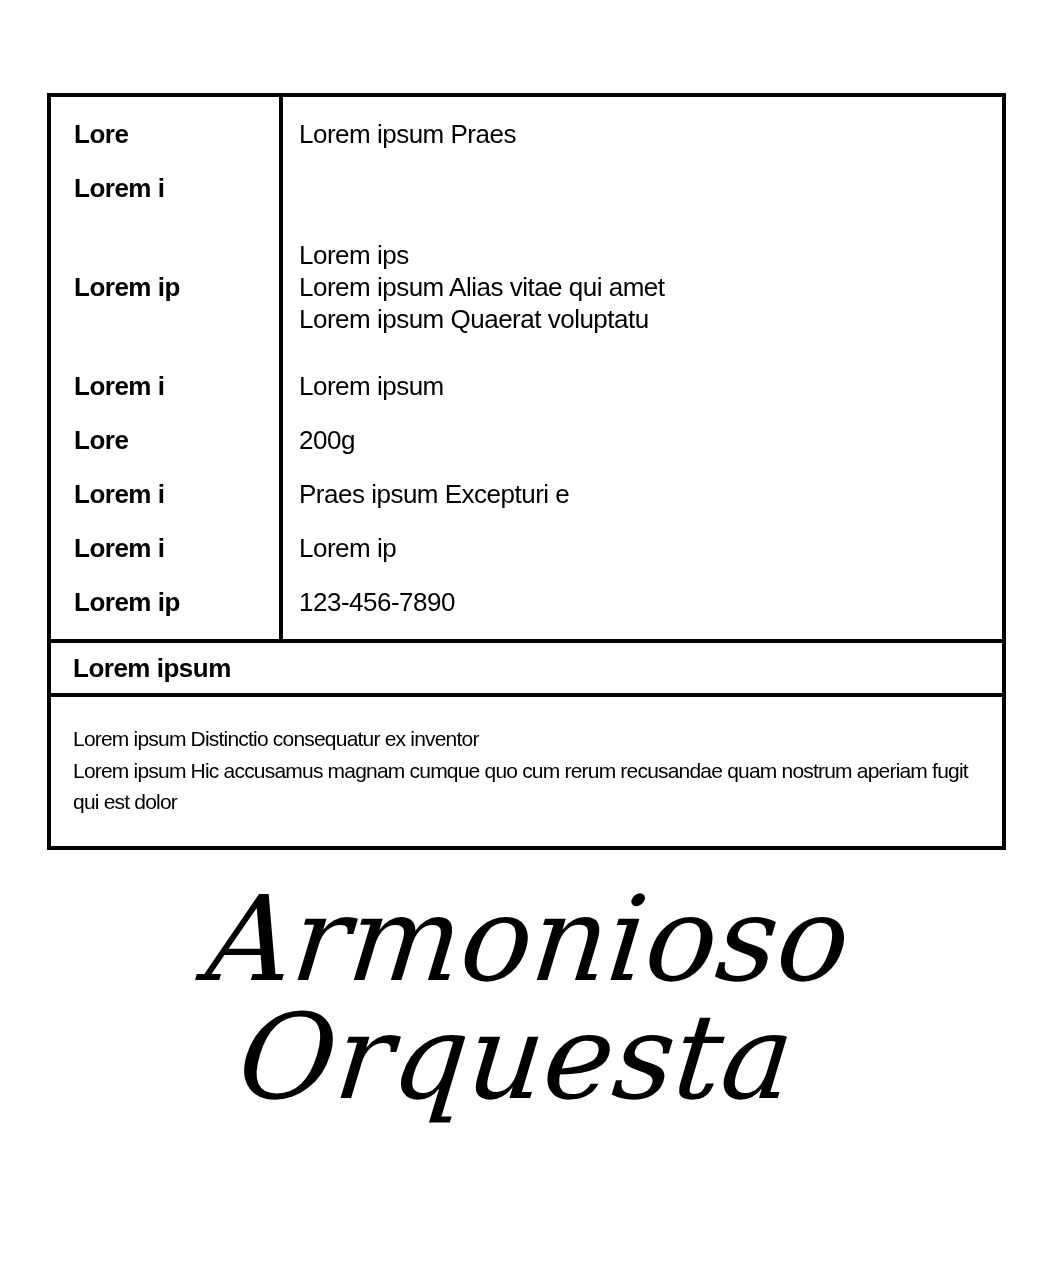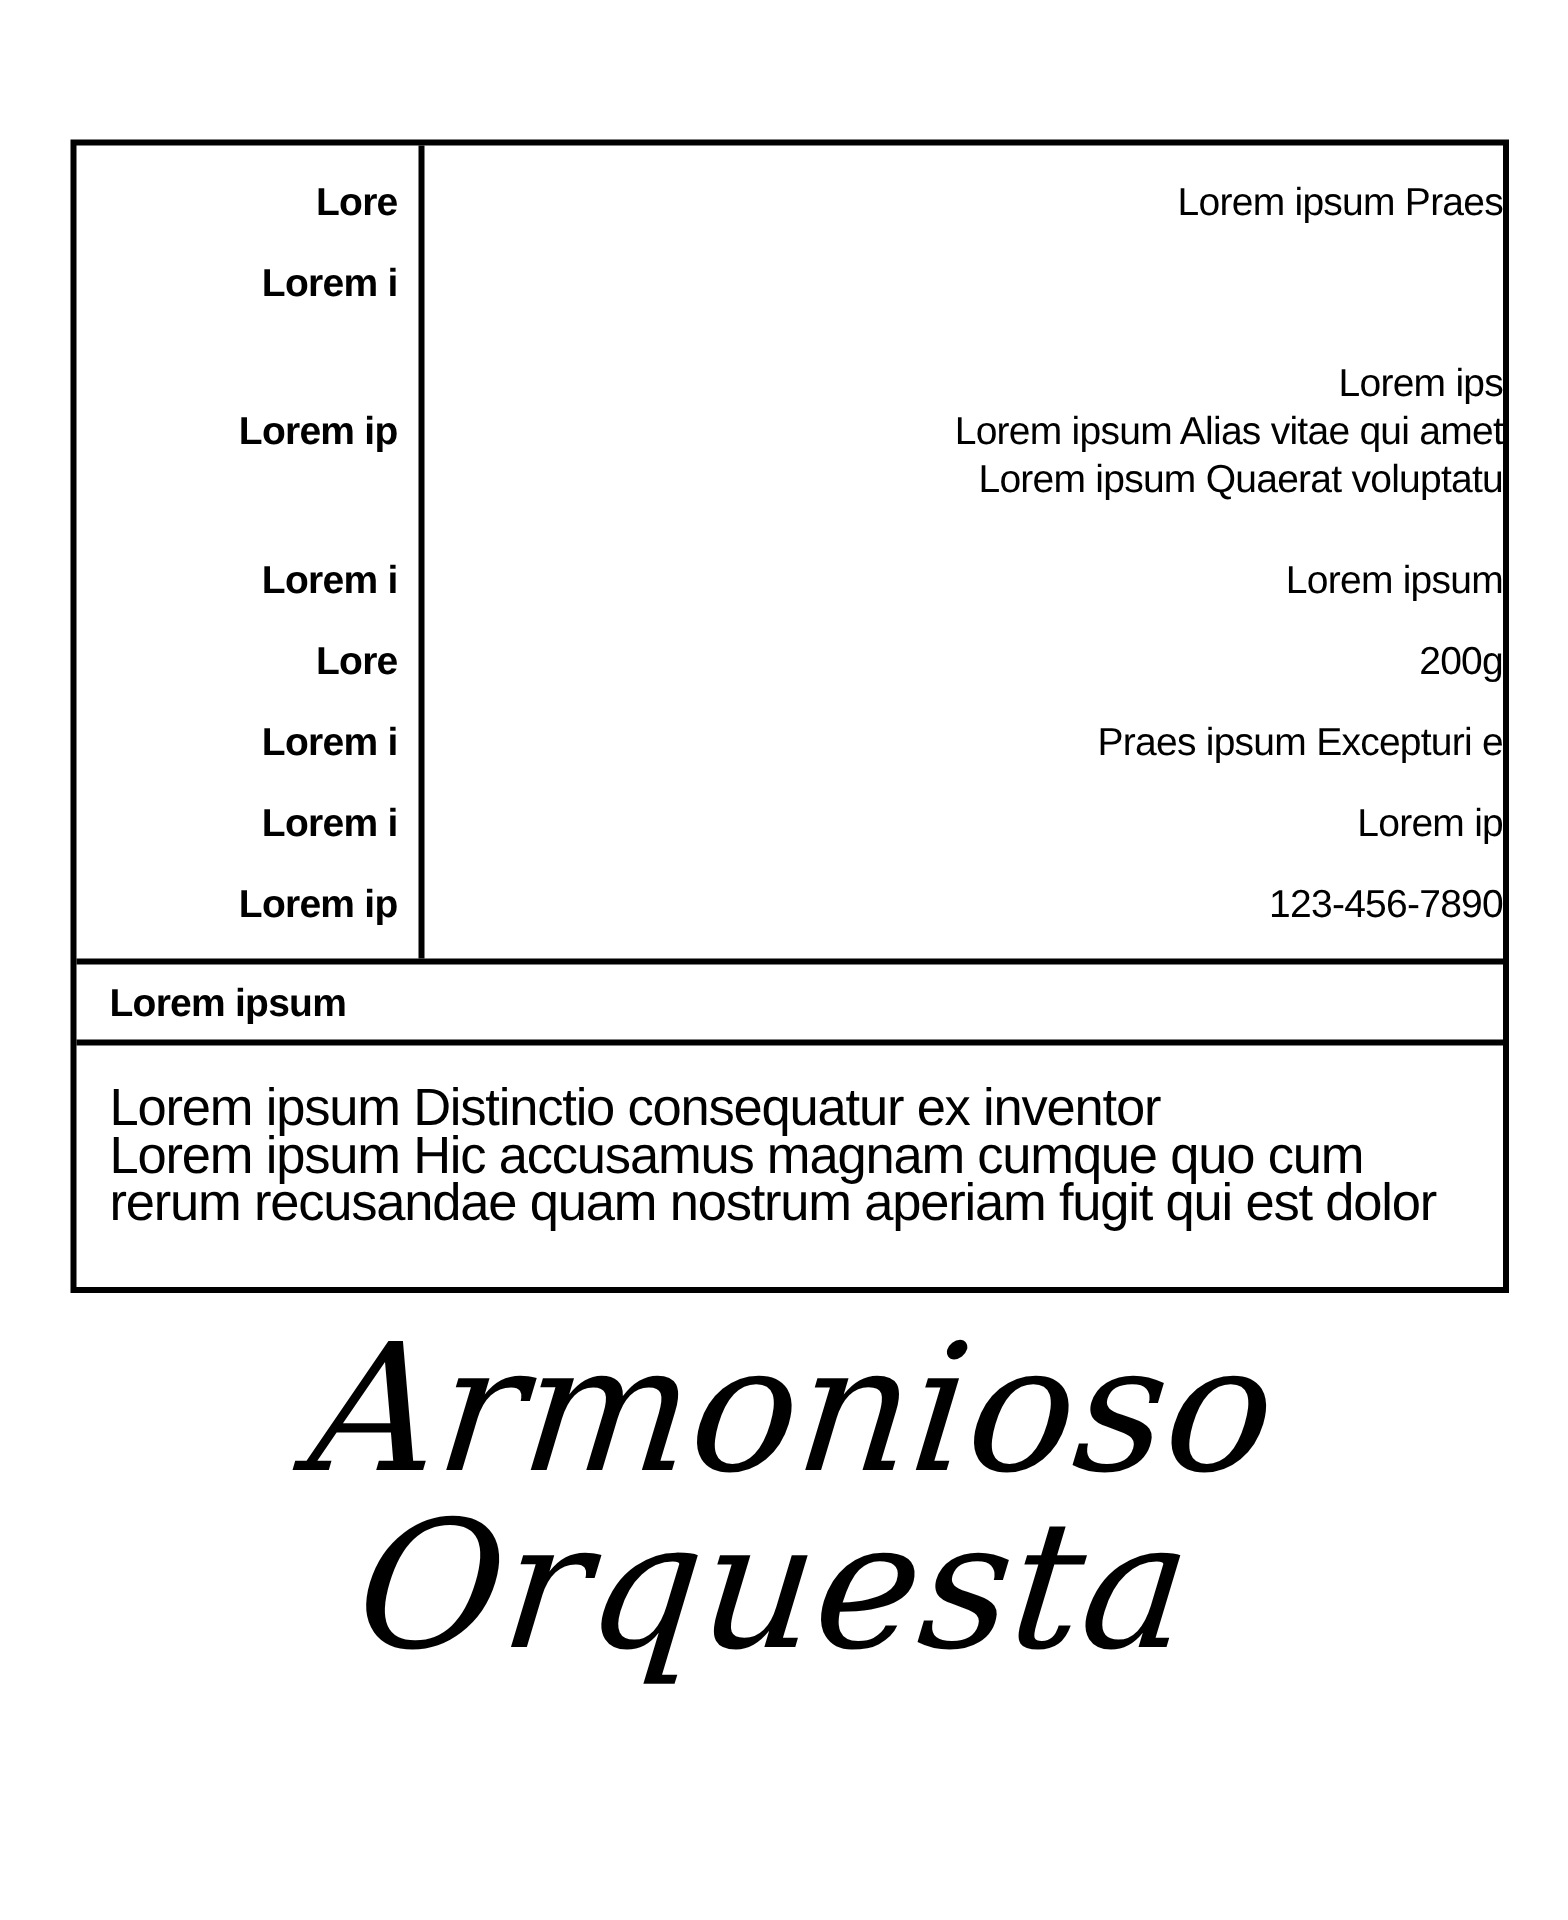--- a/index.html
+++ b/index.html
@@ -48,32 +48,31 @@
     padding-right: 14px;
     font-size: 26px;
     font-weight: 700;
     letter-spacing: -0.5px;
     line-height: 32px;
   }
 
   .spec-row .row-value {
     flex: 1 1 auto;
     box-sizing: border-box;
-    padding-left: 44px;
+    padding-left: 20px;
     font-size: 26px;
     letter-spacing: -0.5px;
     line-height: 32px;
     white-space: pre-line;
   }
 
   
   .spec-wrap {
     position: relative;
     padding: 10px 0;
-    text-align: right;
   }
   .spec-divider {
     position: absolute;
     top: 0;
     bottom: 0;
     left: 228px;
     width: 4px;
     background: #000000;
   }
 
@@ -81,22 +80,22 @@
     border-top: 4px solid #000000;
     border-bottom: 4px solid #000000;
     padding: 10px 0 10px 22px;
     font-size: 26px;
     font-weight: 700;
     letter-spacing: -0.5px;
     line-height: 30px;
   }
 
   .notes-block {
-    padding: 26px 22px 40px 22px;
-    font-size: 35px;
+    padding: 26px 22px 28px 22px;
+    font-size: 21px;
     letter-spacing: -0.8px;
     line-height: 31.5px;
     white-space: pre-line;
   }
 
   
   .brand-logo {
     position: absolute;
     left: 0;
     top: 880px;

